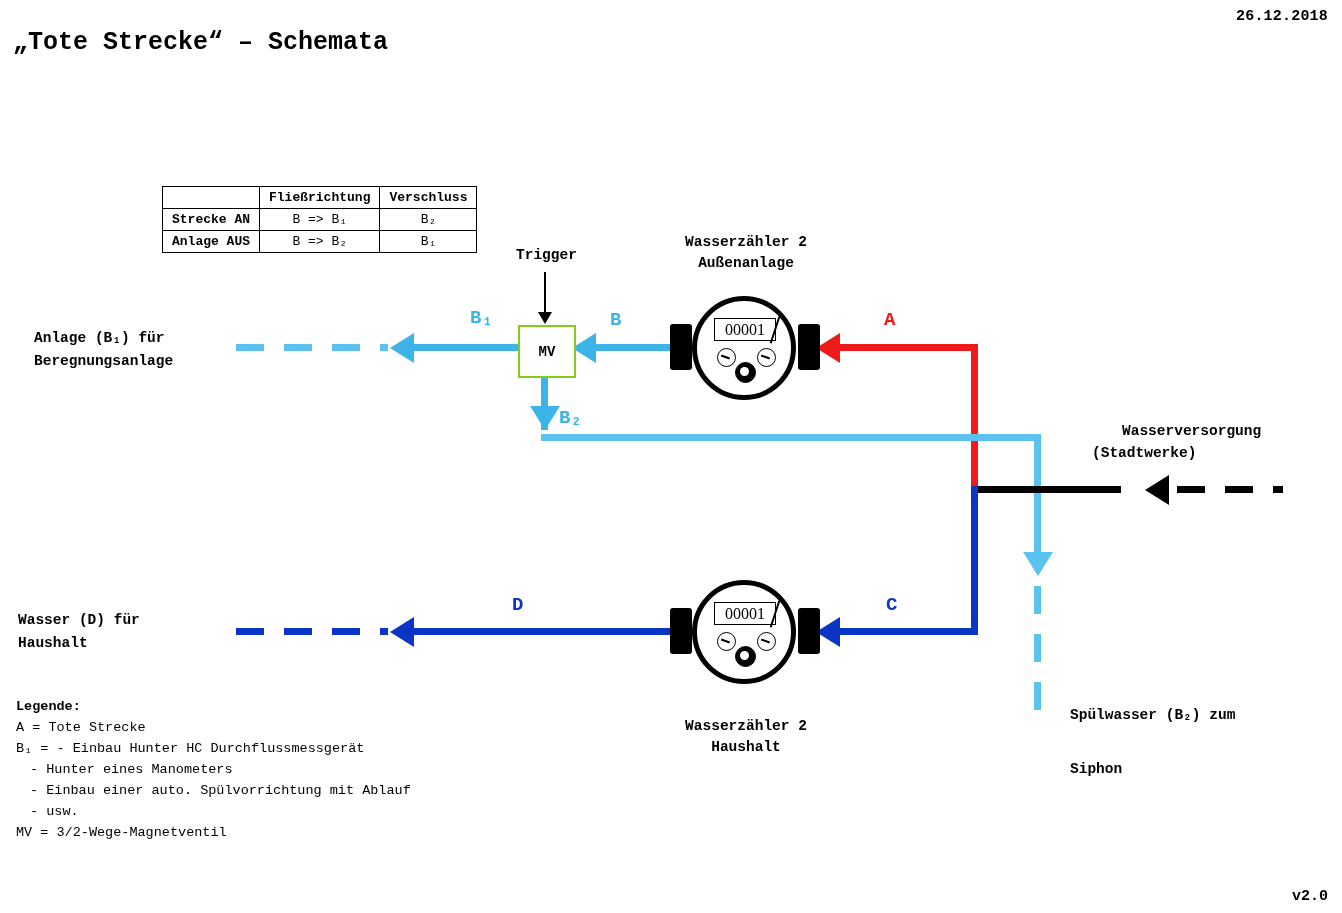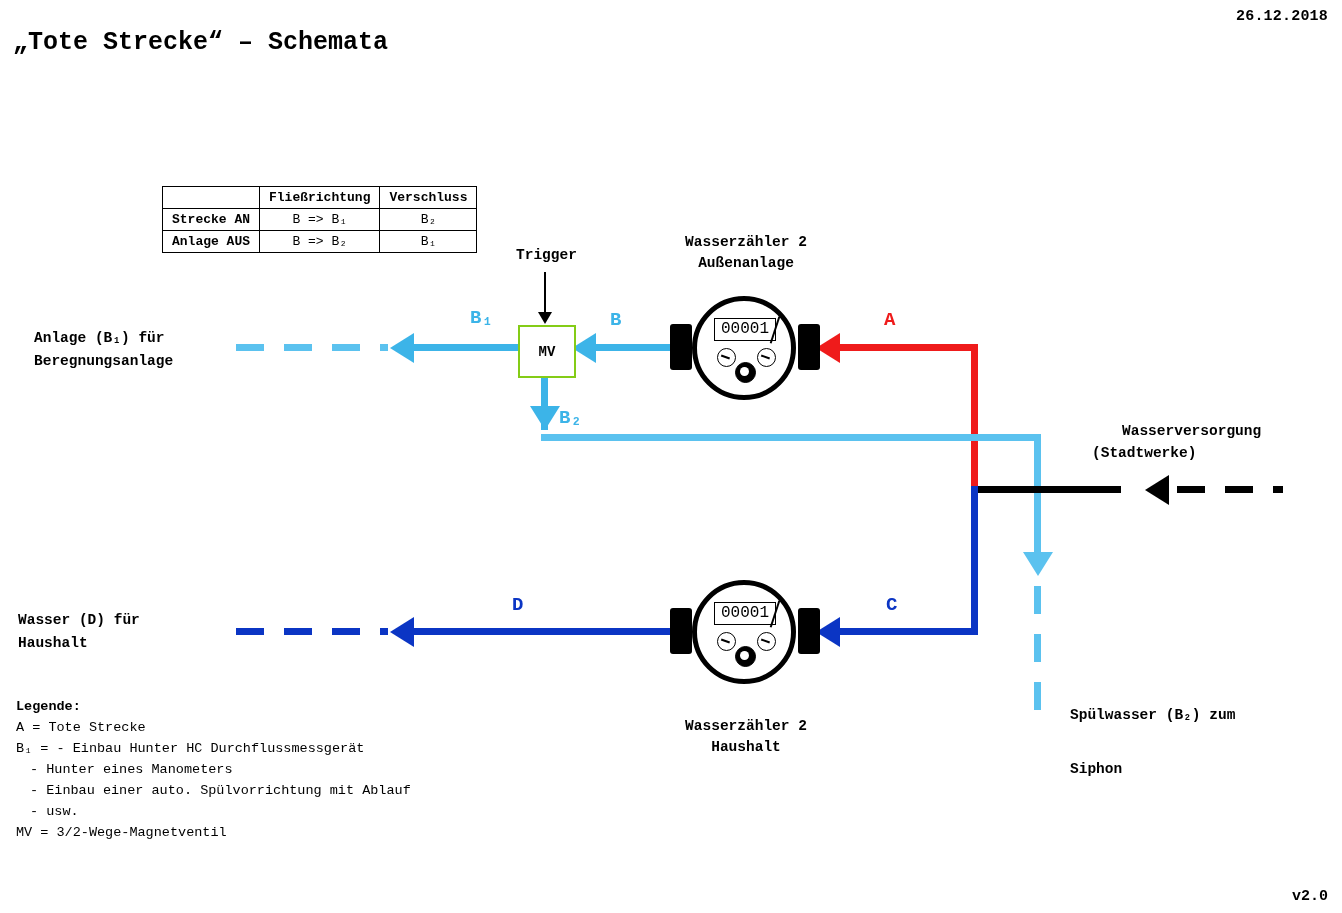--- a/index.html
+++ b/index.html
@@ -163,21 +163,21 @@
   }
   .meter .flange.left { left: 0; }
   .meter .flange.right { right: 0; }
   .meter .register {
     position: absolute;
     left: 44px; top: 22px;
     width: 62px; height: 23px;
     border: 1.5px solid #000;
     background: #fff;
     box-sizing: border-box;
-    font-family: Liberation Mono, monospace;
+    font-family: Liberation Serif, serif;
     font-size: 16px;
     letter-spacing: 0px;
     text-align: center;
     line-height: 21px;
   }
   .meter .slash {
     position: absolute;
     left: 104px; top: 20px;
     width: 2px; height: 28px;
     background: #000;

